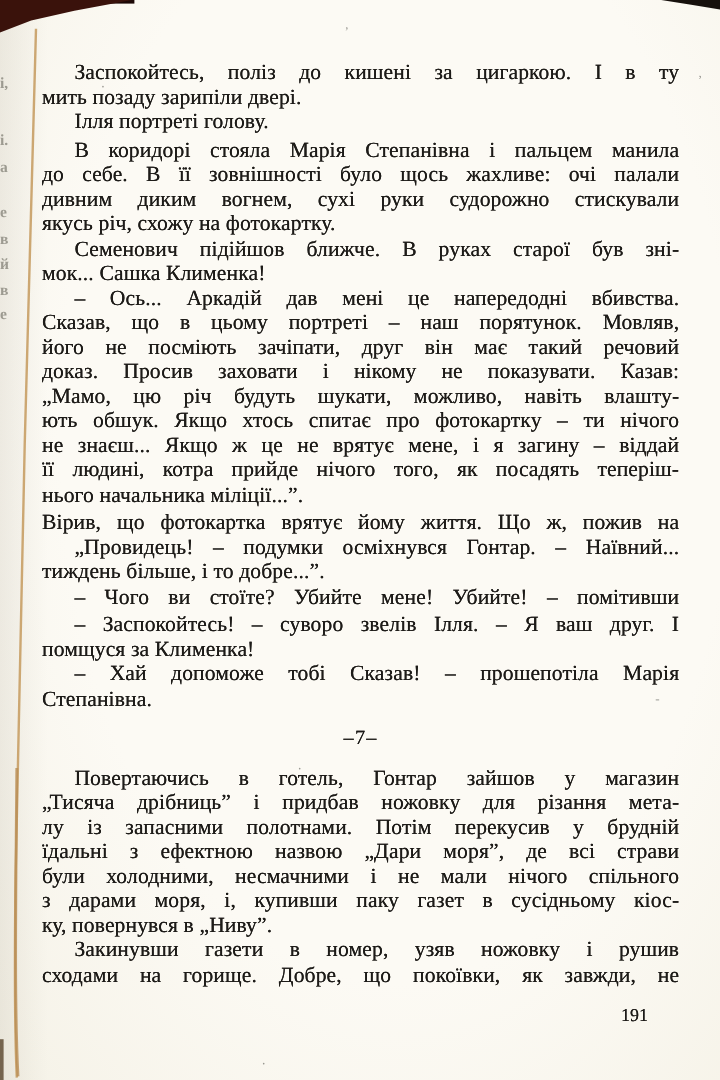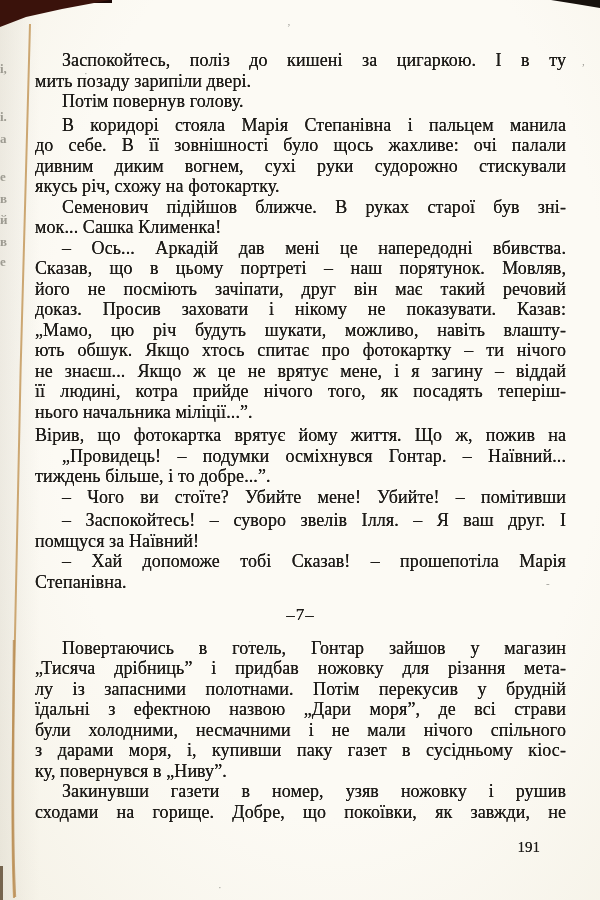--- a/index.html
+++ b/index.html
@@ -78,21 +78,21 @@
 <body>
 
 <div class="scan">
 
   <div class="text-col">
       <div class="para">
         <div class="line first">Заспокойтесь, поліз до кишені за цигаркою. І в ту</div>
         <div class="line last">мить позаду зарипіли двері.</div>
       </div>
       <div class="para">
-        <div class="line first last">Потім повернув голову.</div>
+        <div class="line first last">Ілля портреті голову.</div>
       </div>
       <div class="para">
         <div class="line first">В коридорі стояла Марія Степанівна і пальцем манила</div>
         <div class="line">до себе. В її зовнішності було щось жахливе: очі палали</div>
         <div class="line">дивним диким вогнем, сухі руки судорожно стискували</div>
         <div class="line last">якусь річ, схожу на фотокартку.</div>
       </div>
       <div class="para">
         <div class="line first">Семенович підійшов ближче. В руках старої був зні-</div>
         <div class="line last">мок... Сашка Клименка!</div>
@@ -111,21 +111,21 @@
       <div class="para">
         <div class="line">Вірив, що фотокартка врятує йому життя. Що ж, пожив на</div>
         <div class="line first">„Провидець! – подумки осміхнувся Гонтар. – Наївний...</div>
         <div class="line last">тиждень більше, і то добре...”.</div>
       </div>
       <div class="para">
         <div class="line first">– Чого ви стоїте? Убийте мене! Убийте! – помітивши</div>
       </div>
       <div class="para">
         <div class="line first">– Заспокойтесь! – суворо звелів Ілля. – Я ваш друг. І</div>
-        <div class="line last">помщуся за Наївний!</div>
+        <div class="line last">помщуся за Клименка!</div>
       </div>
       <div class="para">
         <div class="line first">– Хай допоможе тобі Сказав! – прошепотіла Марія</div>
         <div class="line last">Степанівна.</div>
       </div>
       <div class="divider">–7–</div>
       <div class="para">
         <div class="line first">Повертаючись в готель, Гонтар зайшов у магазин</div>
         <div class="line">„Тисяча дрібниць” і придбав ножовку для різання мета-</div>
         <div class="line">лу із запасними полотнами. Потім перекусив у брудній</div>

